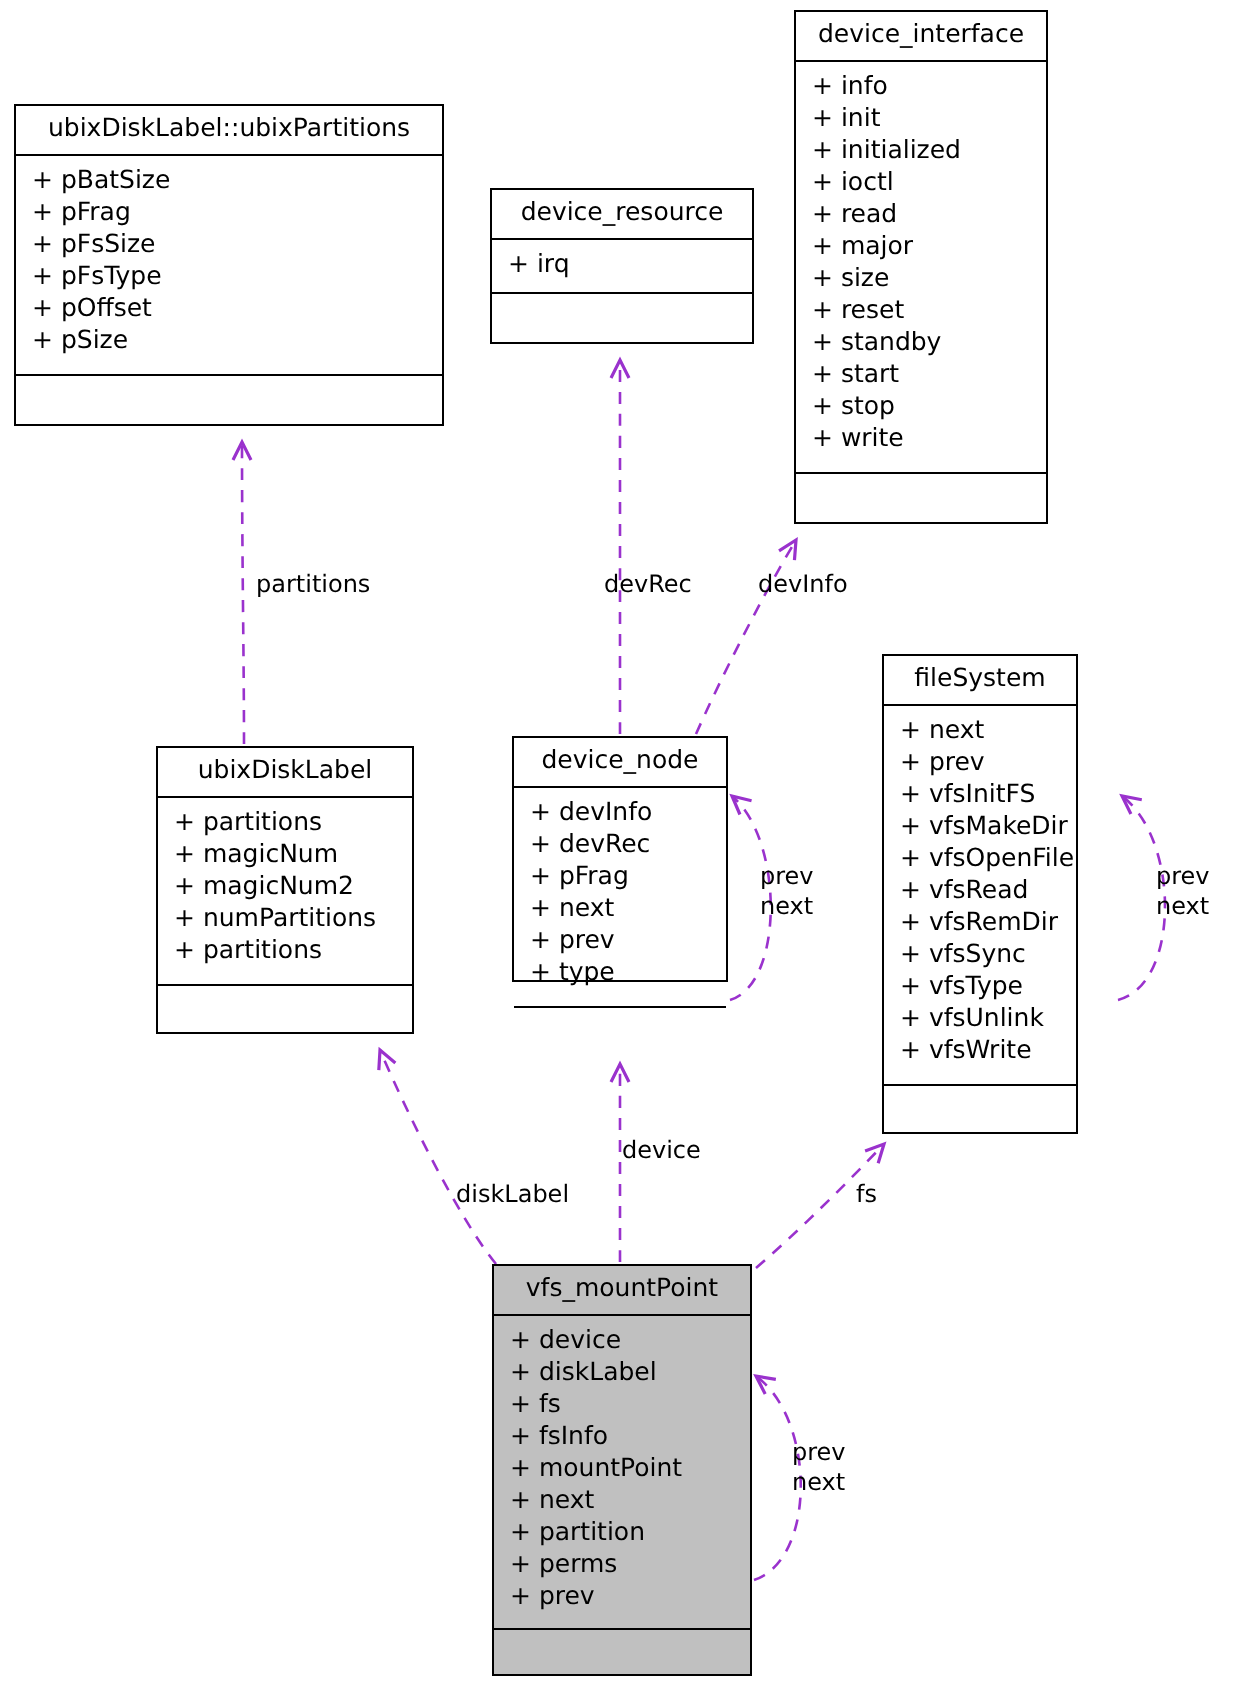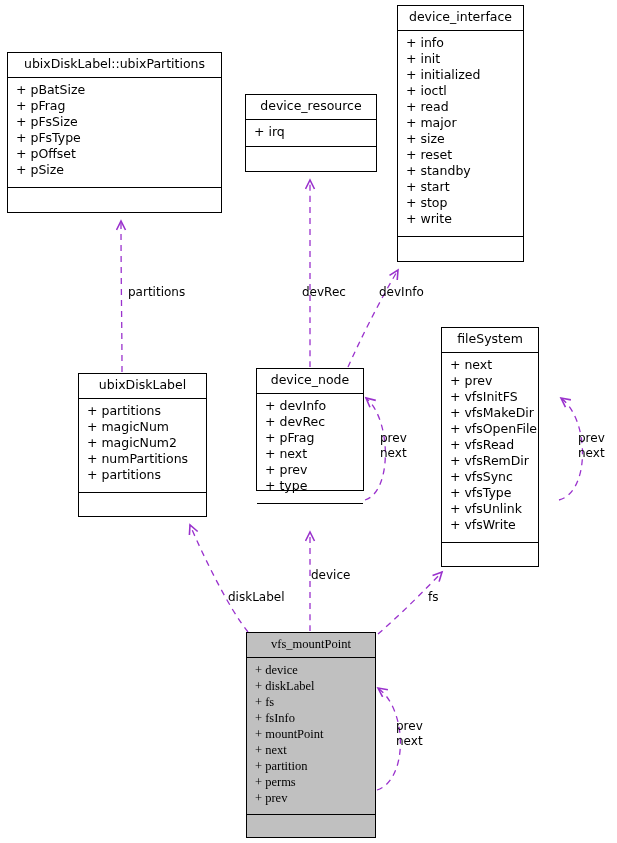--- a/index.html
+++ b/index.html
@@ -176,21 +176,21 @@
       <div class="m">+ vfsRead</div>
       <div class="m">+ vfsRemDir</div>
       <div class="m">+ vfsSync</div>
       <div class="m">+ vfsType</div>
       <div class="m">+ vfsUnlink</div>
       <div class="m">+ vfsWrite</div>
     </div>
     <div class="uml-methods" style="height:24px;"></div>
   </div>
 
-  <div class="uml-box highlight" style="left:246px; top:632px; width:130px; height:206px;font-family:Liberation Serif, serif;">
+  <div class="uml-box highlight" style="left:246px; top:632px; width:130px; height:206px;">
     <div class="uml-title">vfs_mountPoint</div>
     <div class="uml-members" style="height:157px;">
       <div class="m">+ device</div>
       <div class="m">+ diskLabel</div>
       <div class="m">+ fs</div>
       <div class="m">+ fsInfo</div>
       <div class="m">+ mountPoint</div>
       <div class="m">+ next</div>
       <div class="m">+ partition</div>
       <div class="m">+ perms</div>

